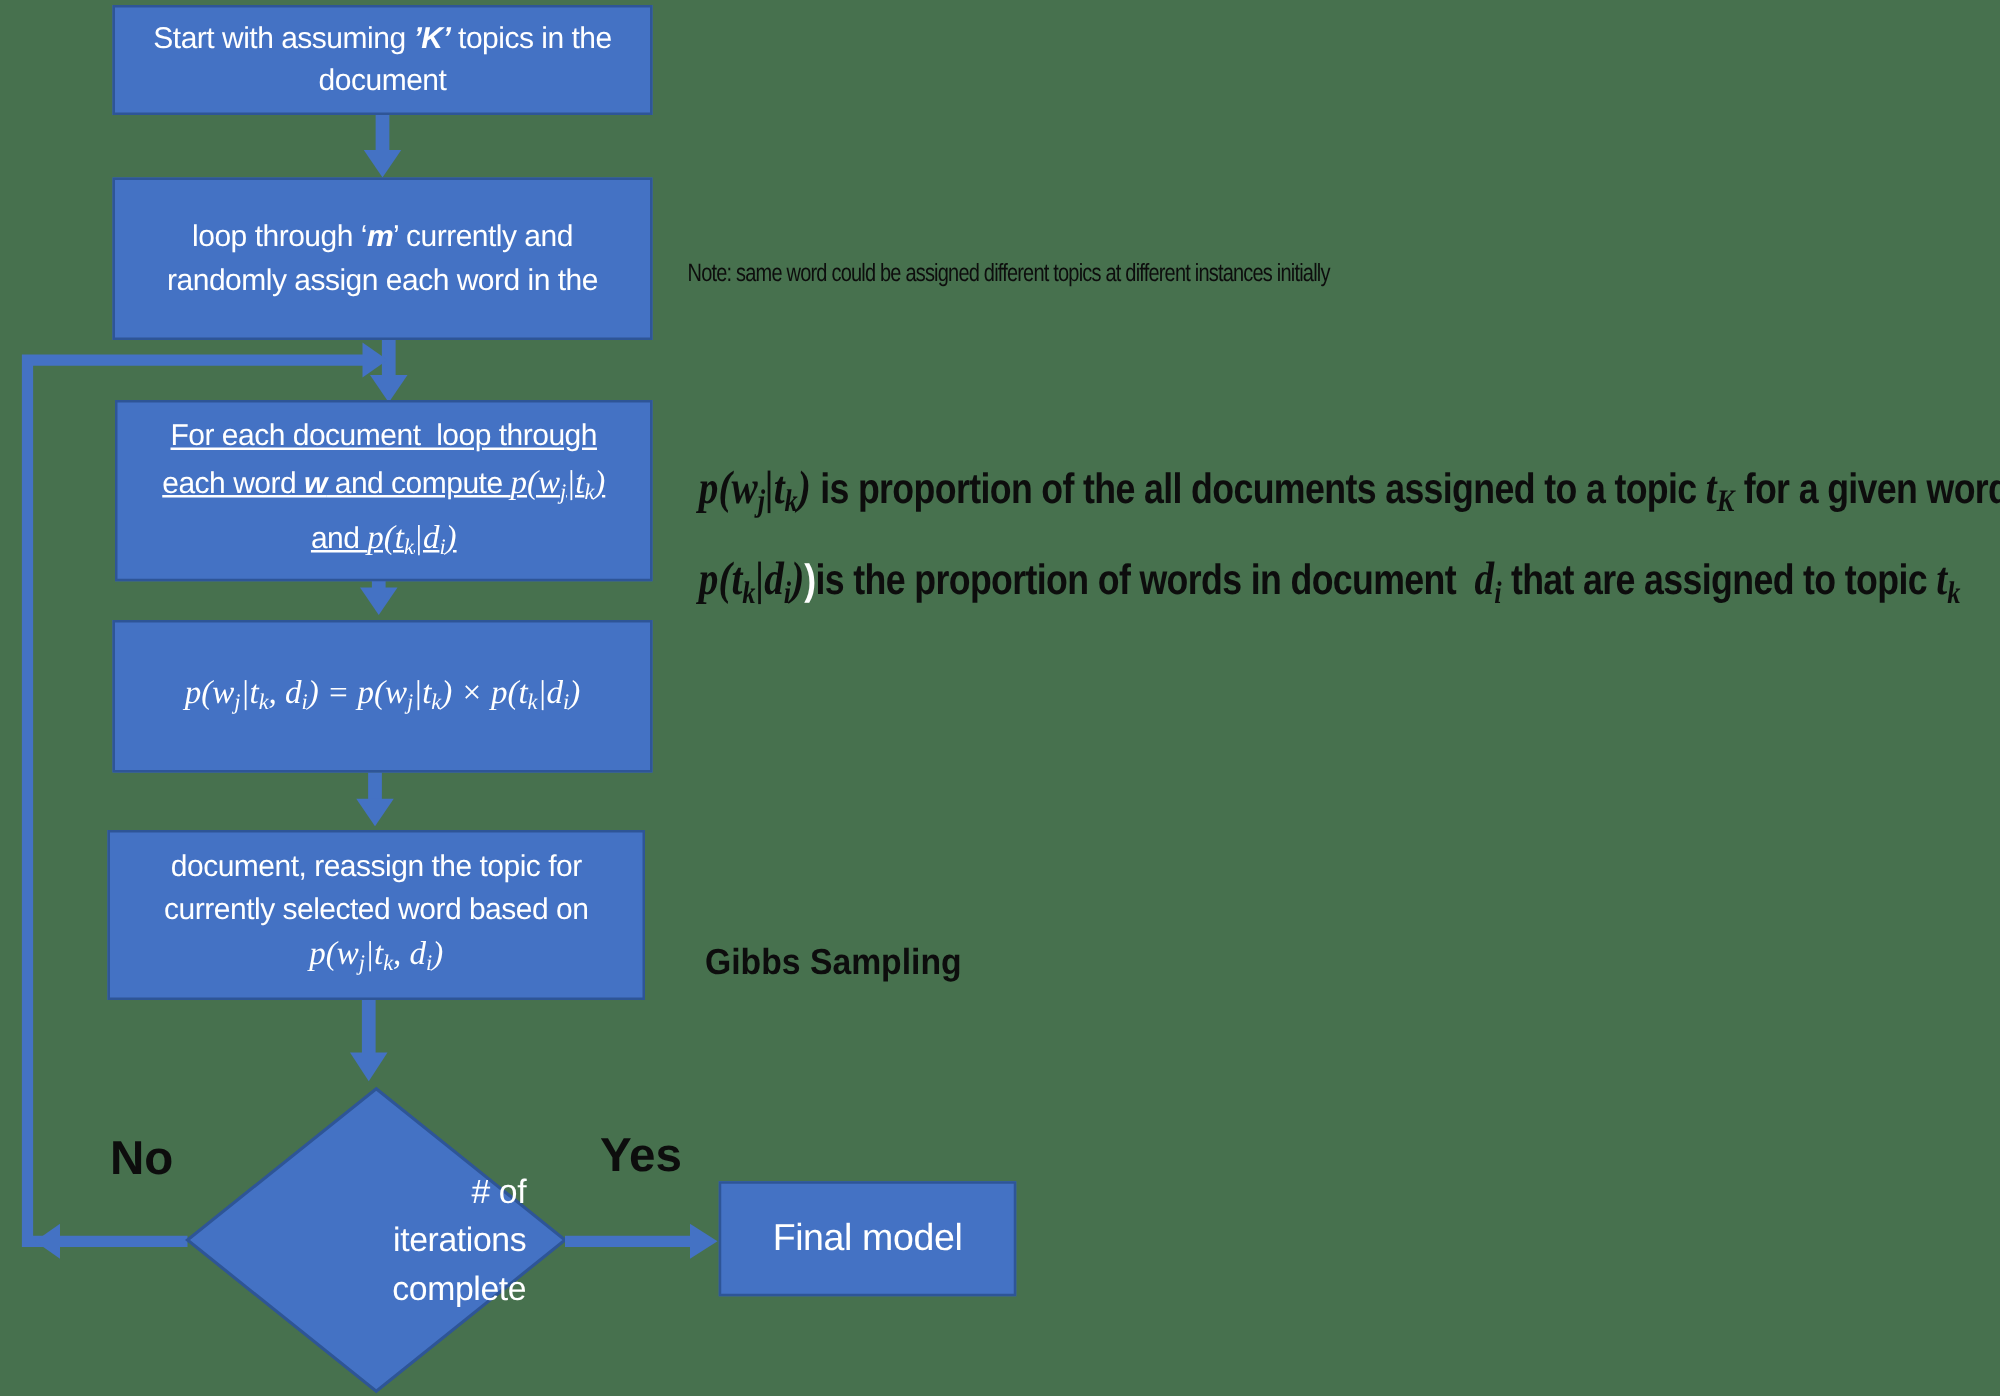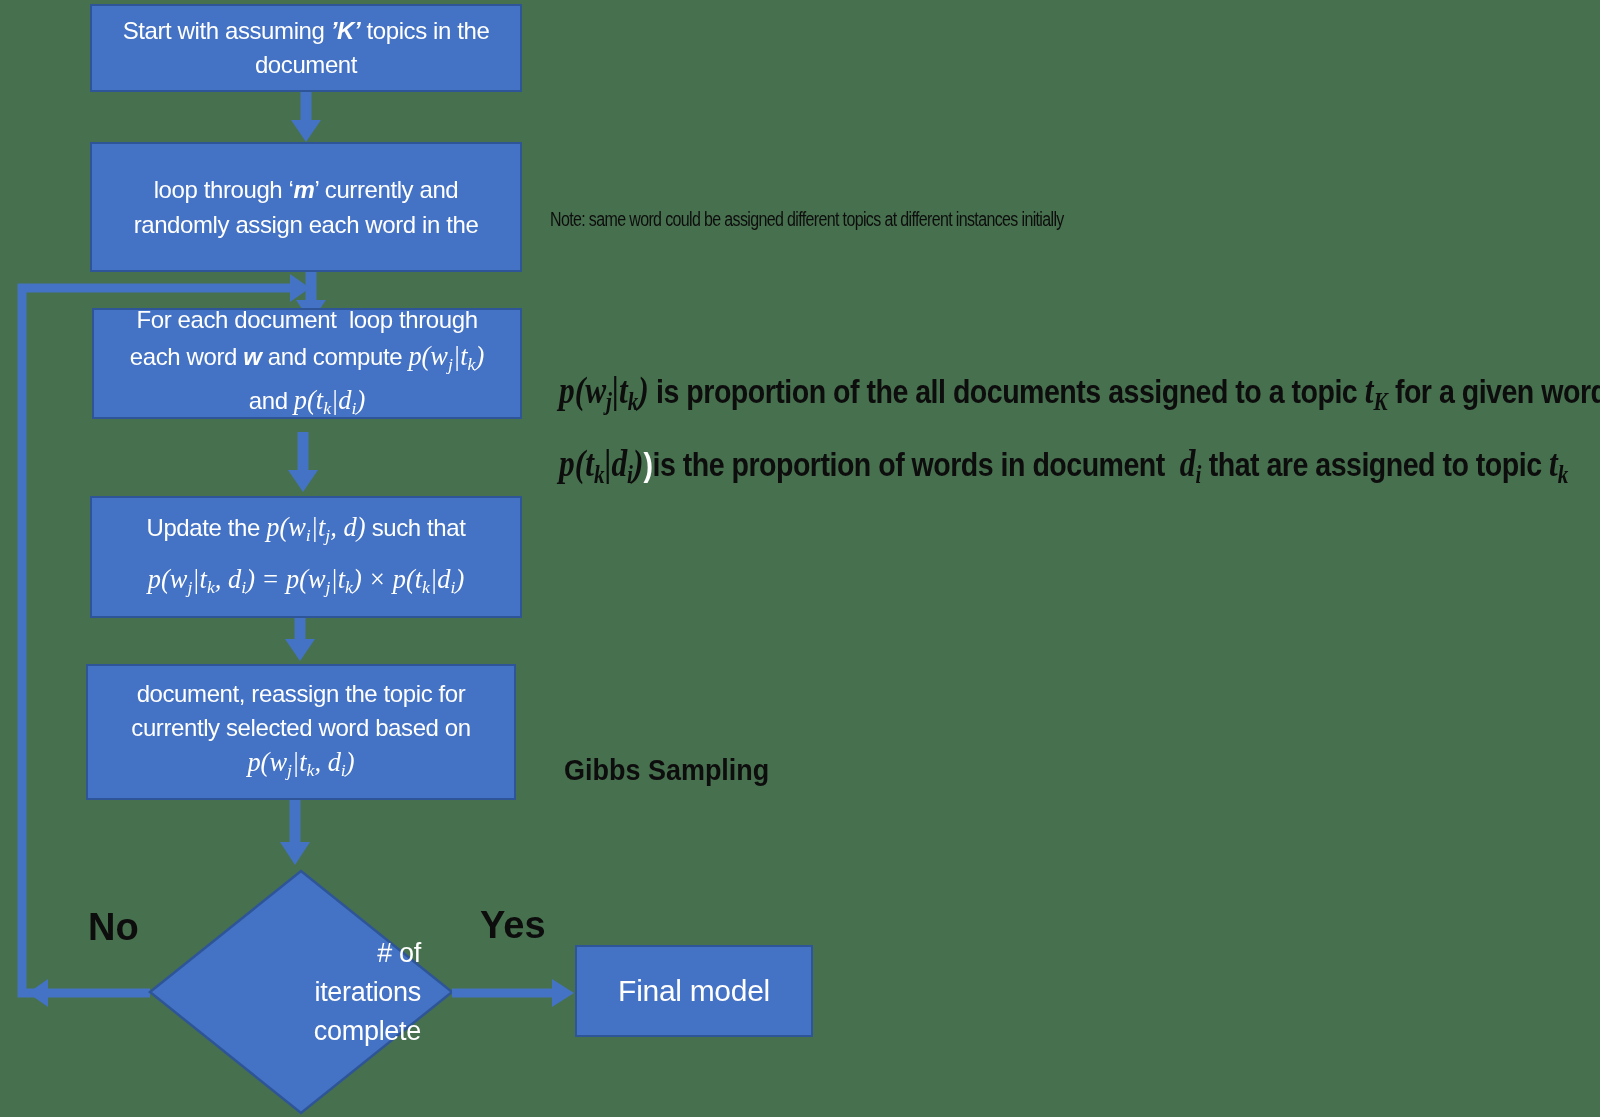--- a/index.html
+++ b/index.html
@@ -106,28 +106,27 @@
   <div class="node node-start" style="left:90px;top:4px;width:432px;height:88px;">
     <div class="line"><span>Start with assuming </span><span class="seg-bi">’K’</span><span> topics in the</span></div>
     <div class="line"><span>document</span></div>
   </div>
 
   <div class="node node-assign" style="left:90px;top:142px;width:432px;height:130px;">
     <div class="line"><span>loop through ‘</span><span class="seg-bi">m</span><span>’ currently and</span></div>
     <div class="line"><span>randomly assign each word in the</span></div>
   </div>
 
-  <div class="node node-compute" style="left:92px;top:308px;width:430px;height:111px;">
+  <div class="node node-compute" style="left:92px;top:320px;width:430px;height:145px;text-decoration:underline;">
     <div class="line"><span>For each document  loop through</span></div>
     <div class="line"><span>each word </span><span class="seg-bi">w</span><span> and compute </span><span class="seg-m">p(w</span><span class="seg-ms">j</span><span class="seg-m">|t</span><span class="seg-ms">k</span><span class="seg-m">)</span></div>
     <div class="line"><span>and </span><span class="seg-m">p(t</span><span class="seg-ms">k</span><span class="seg-m">|d</span><span class="seg-ms">i</span><span class="seg-m">)</span></div>
   </div>
 
   <div class="node node-update" style="left:90px;top:496px;width:432px;height:122px;">
-    <div class="line"><span>Update the </span><span class="seg-m">p(w</span><span class="seg-ms">i</span><span class="seg-m">|t</span><span class="seg-ms">j</span><span class="seg-m">, d)</span><span> such that</span></div>
     <div class="line"><span class="seg-m">p(w</span><span class="seg-ms">j</span><span class="seg-m">|t</span><span class="seg-ms">k</span><span class="seg-m">, d</span><span class="seg-ms">i</span><span class="seg-m">) = p(w</span><span class="seg-ms">j</span><span class="seg-m">|t</span><span class="seg-ms">k</span><span class="seg-m">) × p(t</span><span class="seg-ms">k</span><span class="seg-m">|d</span><span class="seg-ms">i</span><span class="seg-m">)</span></div>
   </div>
 
   <div class="node node-reassign" style="left:86px;top:664px;width:430px;height:136px;">
     <div class="line"><span>document, reassign the topic for</span></div>
     <div class="line"><span>currently selected word based on</span></div>
     <div class="line"><span class="seg-m">p(w</span><span class="seg-ms">j</span><span class="seg-m">|t</span><span class="seg-ms">k</span><span class="seg-m">, d</span><span class="seg-ms">i</span><span class="seg-m">)</span></div>
   </div>
 
   <div class="diamond-label" style="left:181px;top:934px;width:240px;">

